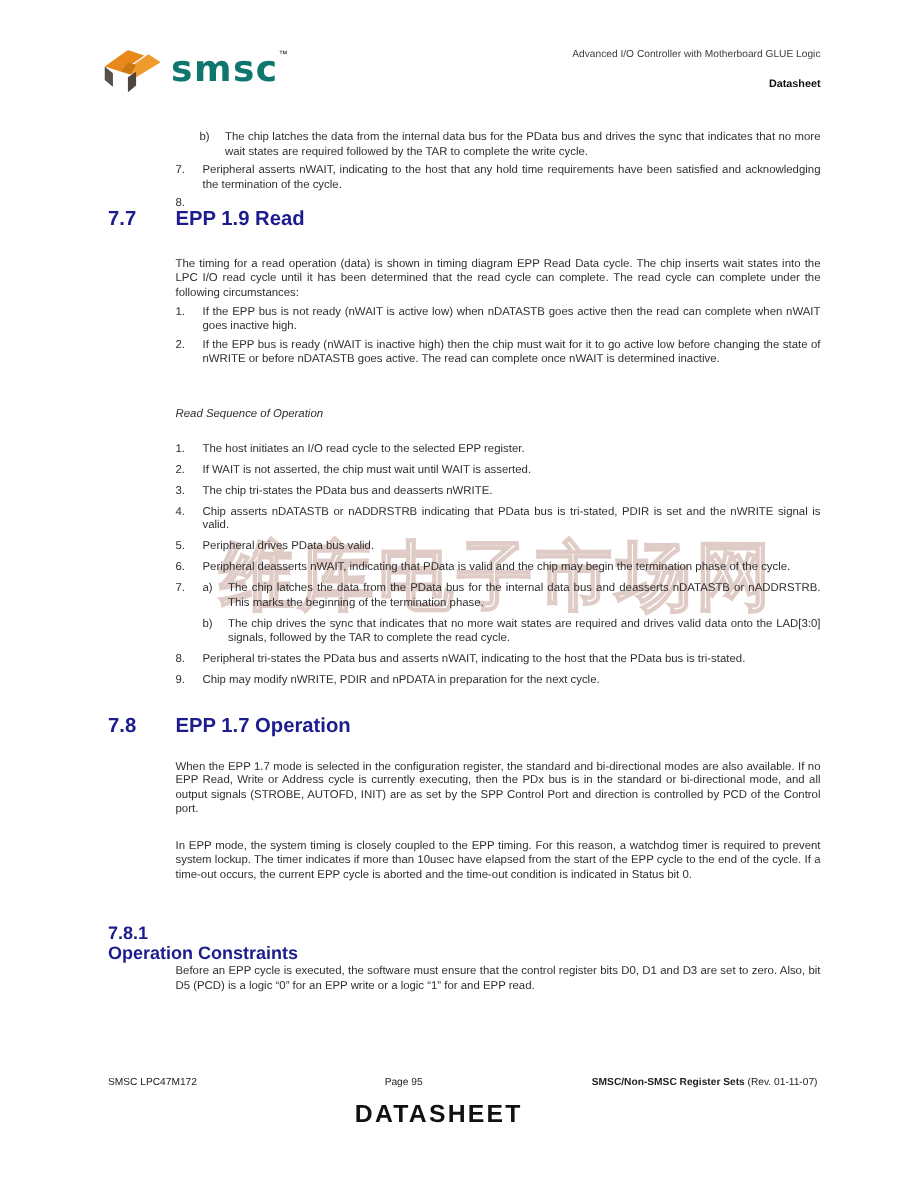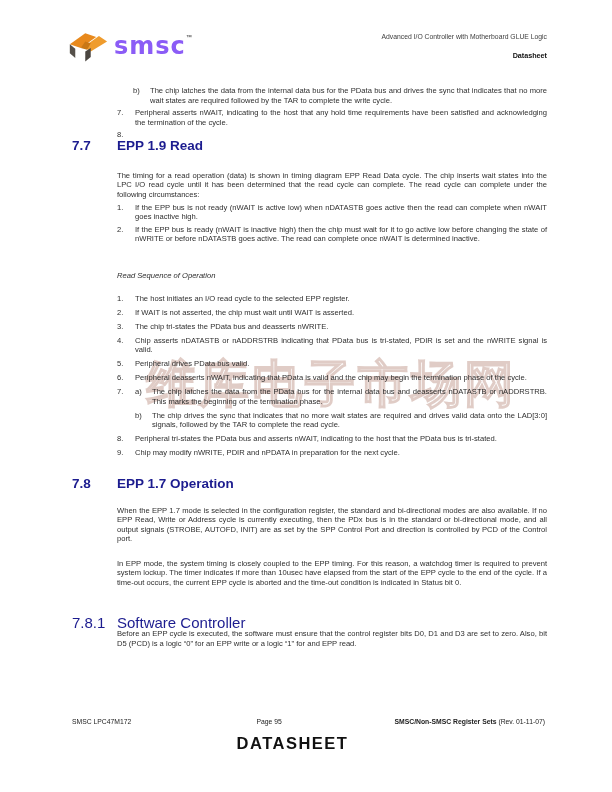--- a/index.html
+++ b/index.html
@@ -17,21 +17,21 @@
     white-space:nowrap; pointer-events:none;
     font-family:"Liberation Sans", sans-serif;
   }
 
   
   .hdr { position:absolute; left:68px; right:65px; top:28px; height:36px; z-index:1; display:flex; justify-content:space-between; }
   .logo { display:flex; align-items:flex-start; }
   .logo svg { display:block; margin-top:2px; }
   .logotext {
     font-weight:bold; font-size:24px; line-height:24px; letter-spacing:1px;
-    color:#8b5cf6; margin-left:6px; margin-top:6px;
+    color:#0f766e; margin-left:6px; margin-top:6px;
     font-family:"DejaVu Sans", sans-serif;
   }
   .tm { font-size:6px; color:#1b1b1b; vertical-align:top; margin-top:6px; }
   .hdr-right { text-align:right; }
   .hdr-line1 { font-size:6.8px; color:#3d3d3d; line-height:8px; margin-top:5px; }
   .hdr-line2 { font-size:7.2px; color:#111; font-weight:bold; line-height:8px; margin-top:11px; }
 
   
   .content { position:absolute; left:117px; width:430px; top:82px; z-index:1; font-size:7.6px; line-height:9.5px; }
   .para { text-align:justify; }
@@ -40,21 +40,21 @@
   .li { position:relative; padding-left:18px; text-align:justify; }
   .li .m  { position:absolute; left:0; top:0; }
   .li.sub { padding-left:33px; }
   .li.sub .m { left:16px; }
   .li.l2 { padding-left:35px; }
   .li.l2 .m  { left:0; }
   .li.l2 .m2 { position:absolute; left:18px; top:0; }
 
   h2.sect { margin:4px 0 0 -45px; display:flex; font-size:13.5px; line-height:16px; color:#1c1c8f; font-weight:bold; }
   h2.sect .hnum { width:45px; flex:none; }
-  h3.sect { margin:0 0 0 -45px; display:flex; font-size:15px; line-height:13px; color:#1c1c8f; font-weight:normal; }
+  h3.sect { margin:0 0 0 -45px; display:flex; font-size:12px; line-height:13px; color:#1c1c8f; font-weight:bold;flex-direction:column; }
   h3.sect .hnum { width:45px; flex:none; }
 
   
   .ftr { position:absolute; left:72px; right:67px; top:718px; z-index:1; display:flex; font-size:6.8px; color:#222; }
   .ftr .fl { flex:1; text-align:left; }
   .ftr .fc { flex:1; text-align:center; }
   .ftr .fr { flex:1.6; text-align:right; white-space:nowrap; }
   .ftr .fr b { font-weight:bold; }
   .banner {
     position:absolute; left:40px; width:505px; top:734px; z-index:1;
@@ -163,21 +163,21 @@
     <h2 class="sect" style="margin-top:18px">
       <span class="hnum">7.8</span>
       <span>EPP 1.7 Operation</span>
     </h2>
 
     <div class="para" style="margin-top:14px">When the EPP 1.7 mode is selected in the configuration register, the standard and bi-directional modes are also available. If no EPP Read, Write or Address cycle is currently executing, then the PDx bus is in the standard or bi-directional mode, and all output signals (STROBE, AUTOFD, INIT) are as set by the SPP Control Port and direction is controlled by PCD of the Control port.</div>
     <div class="para" style="margin-top:15px">In EPP mode, the system timing is closely coupled to the EPP timing.  For this reason, a watchdog timer is required to prevent system lockup.  The timer indicates if more than 10usec have elapsed from the start of the EPP cycle to the end of the cycle.  If a time-out occurs, the current EPP cycle is aborted and the time-out condition is indicated in Status bit 0.</div>
 
     <h3 class="sect" style="margin-top:29px">
       <span class="hnum">7.8.1</span>
-      <span>Software Controller</span>
+      <span>Operation Constraints</span>
     </h3>
 
     <div class="para" style="">Before an EPP cycle is executed, the software must ensure that the control register bits D0, D1 and D3 are set to zero.  Also, bit D5 (PCD) is a logic “0” for an EPP write or a logic “1” for and EPP read.</div>
 
   </main>
 
   <footer class="ftr">
     <div class="fl">SMSC LPC47M172</div>
     <div class="fc">Page 95</div>
     <div class="fr"><b>SMSC/Non-SMSC Register Sets</b><span> (Rev. 01-11-07)</span></div>

